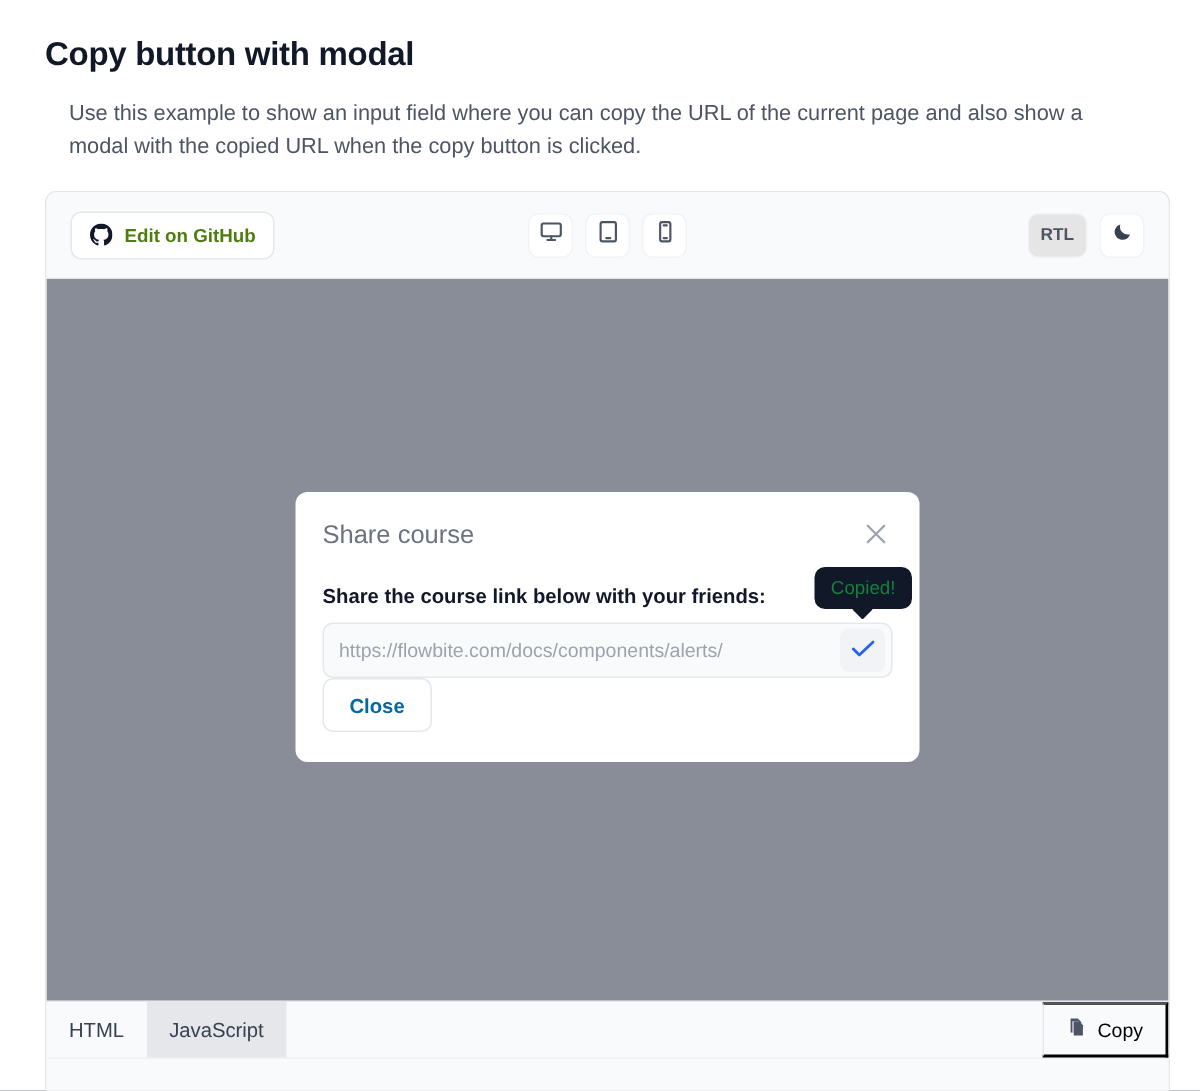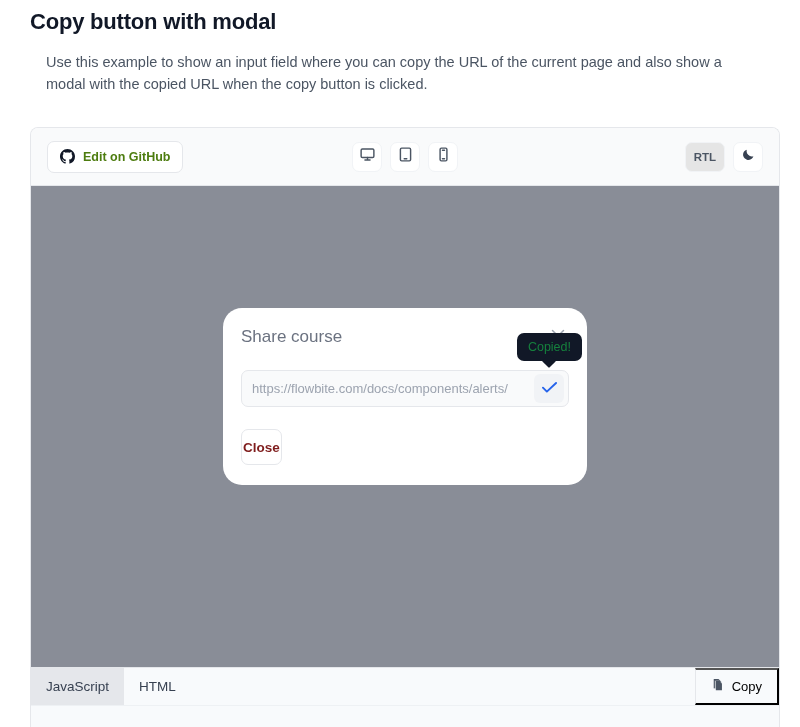--- a/index.html
+++ b/index.html
@@ -7,21 +7,21 @@
   body {
     width: 800px;
     height: 727px;
     background: #ffffff;
     font-family: "Liberation Sans", sans-serif;
     color: #111827;
     overflow: hidden;
   }
 
   
-  .page-header { padding: 9px 30px 0 30px; }
+  .page-header { padding: 23px 30px 0 30px; }
   .page-title {
     font-size: 22px;
     font-weight: bold;
     color: #111827;
     margin: 0 0 16px 0;
     letter-spacing: -0.2px;
   }
   .page-desc {
     font-size: 14.5px;
     line-height: 1.55;
@@ -118,24 +118,24 @@
     height: 481px;
     background: #898d97;
     overflow: hidden;
   }
 
   
   .modal {
     position: absolute;
     left: 50%;
     transform: translateX(-50%);
-    top: 122px;
-    width: 364px;
-    background: #ffffff;
-    border-radius: 19px;
+    top: 142px;
+    width: 416px;
+    background: #ffffff;
+    border-radius: 8px;
     padding: 18px 18px 20px 18px;
   }
   .modal-head {
     display: flex;
     align-items: flex-start;
     justify-content: space-between;
     margin-bottom: 22px;
   }
   .modal-title {
     font-size: 17px;
@@ -218,29 +218,28 @@
     left: 50%;
     margin-left: -5px;
     width: 10px;
     height: 10px;
     background: #111827;
     transform: rotate(45deg);
     border-radius: 1px;
   }
 
   .close-btn {
-    margin-top: 22px;
     background: #ffffff;
     border: 1px solid #e5e7eb;
     border-radius: 7px;
     height: 36px;
-    padding: 0 1px;
+    padding: 0 17px;
     font-size: 13.5px;
     font-weight: bold;
-    color: #7f1d1d;
+    color: #0369a1;
     font-family: "Liberation Sans", sans-serif;
     cursor: pointer;
   }
 
   
   .tabbar {
     display: flex;
     align-items: stretch;
     height: 38px;
     background: #f8fafc;
@@ -345,40 +344,41 @@
         <h2 class="modal-title">Share course</h2>
         <button class="close-x">
           <span>
             <svg width="14" height="14" viewBox="0 0 14 14" fill="none" stroke="#9ca3af" stroke-width="1.5" stroke-linecap="round">
               <path d="M1.5 1.5l11 11M12.5 1.5l-11 11"></path>
             </svg>
           </span>
         </button>
       </div>
 
+      <label class="share-label">Share the course link below with your friends:</label>
 
       <div class="copy-row">
         <input class="url-input" type="text" readonly="" value="https://flowbite.com/docs/components/alerts/" style="">
         <button class="copy-check">
           <span>
             <svg width="15" height="15" viewBox="0 0 16 12" fill="none" stroke="#2563eb" stroke-width="2" stroke-linecap="round" stroke-linejoin="round">
               <path d="M1 6.2l4.2 4.2L15 1.2"></path>
             </svg>
           </span>
         </button>
         <div class="tooltip">Copied!</div>
       </div>
 
       <button class="close-btn">Close</button>
     </div>
   </div>
 
   <div class="tabbar">
+    <button class="tab">HTML</button>
     <button class="tab active">JavaScript</button>
-    <button class="tab">HTML</button>
     <div class="tab-spacer"></div>
     <button class="copy-code-btn">
       <span>
         <svg width="14" height="14" viewBox="0 0 16 16" fill="#4b5563">
           <path d="M3 1.5h6.1L12 4.4V12H3V1.5z" opacity="0.25"></path>
           <path d="M5.5 3.5h4.2L12.5 6.3V14h-7V3.5z"></path>
           <path d="M3.2 1.2h5.3L11 3.7v.9H9.3V3.2H4.4v8.6h-.9a.3.3 0 0 1-.3-.3V1.2z"></path>
         </svg>
       </span>
       <span>Copy</span>

